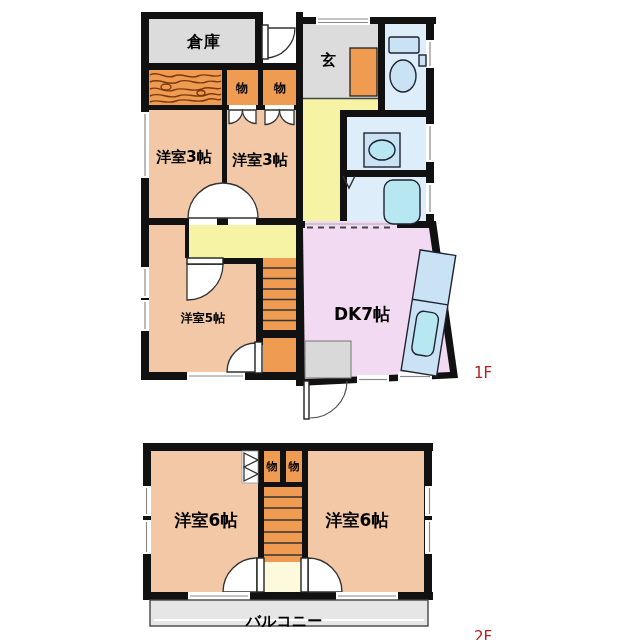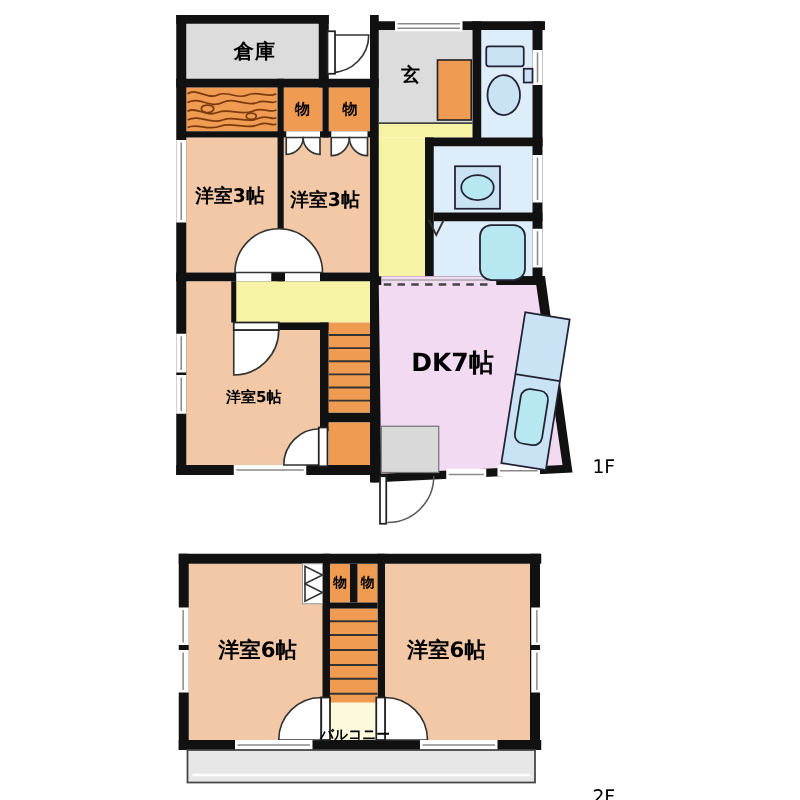--- a/index.html
+++ b/index.html
@@ -23,21 +23,21 @@
   .door{fill:#fff;stroke:#333;stroke-width:1.3;}
   .leaf{fill:#fff;stroke:#222;stroke-width:1.4;}
   .win{fill:#fff;}
   .winline{stroke:#8a8a8a;stroke-width:1.2;}
   .step{stroke:#333;stroke-width:1.5;}
   .grain{stroke:#7c3a0c;stroke-width:1.4;fill:none;}
   .lbl{
     position:absolute;transform:translate(-50%,-50%);
     color:#000;font-weight:bold;white-space:nowrap;letter-spacing:1px;
   }
-  .lbl.plain{font-weight:500;letter-spacing:0;color:#000000;}
+  .lbl.plain{font-weight:500;letter-spacing:0;color:#b91c1c;}
 </style>
 </head>
 <body>
 
 <div class="canvas">
 
 <svg width="640" height="640" viewBox="0 0 640 640">
 
   <g>
 
@@ -258,23 +258,23 @@
   </g>
 </svg>
 
 <div class="lbl" style="left:204px;top:42px;font-size:16px">倉庫</div>
 <div class="lbl" style="left:329px;top:60px;font-size:15px">玄</div>
 <div class="lbl" style="left:242px;top:88px;font-size:12px;letter-spacing:0">物</div>
 <div class="lbl" style="left:280px;top:88px;font-size:12px;letter-spacing:0">物</div>
 <div class="lbl" style="left:184px;top:157px;font-size:15px;letter-spacing:0">洋室3帖</div>
 <div class="lbl" style="left:260px;top:160px;font-size:15px;letter-spacing:0">洋室3帖</div>
 <div class="lbl" style="left:203px;top:318px;font-size:12px;letter-spacing:0">洋室5帖</div>
-<div class="lbl" style="left:362px;top:290px;font-size:20px;letter-spacing:0">DK7帖</div>
+<div class="lbl" style="left:362px;top:314px;font-size:17px;letter-spacing:0">DK7帖</div>
 <div class="lbl plain" style="left:483px;top:373px;font-size:15px">1F</div>
 
 <div class="lbl" style="left:272px;top:466px;font-size:11px;letter-spacing:0">物</div>
 <div class="lbl" style="left:294px;top:466px;font-size:11px;letter-spacing:0">物</div>
 <div class="lbl" style="left:206px;top:520px;font-size:17px;letter-spacing:0">洋室6帖</div>
 <div class="lbl" style="left:357px;top:520px;font-size:17px;letter-spacing:0">洋室6帖</div>
-<div class="lbl" style="left:284px;top:588px;font-size:11px;letter-spacing:0">バルコニー</div>
+<div class="lbl" style="left:284px;top:621px;font-size:15px;letter-spacing:0">バルコニー</div>
 <div class="lbl plain" style="left:483px;top:637px;font-size:15px">2F</div>
 
 </div>
 
 </body></html>

